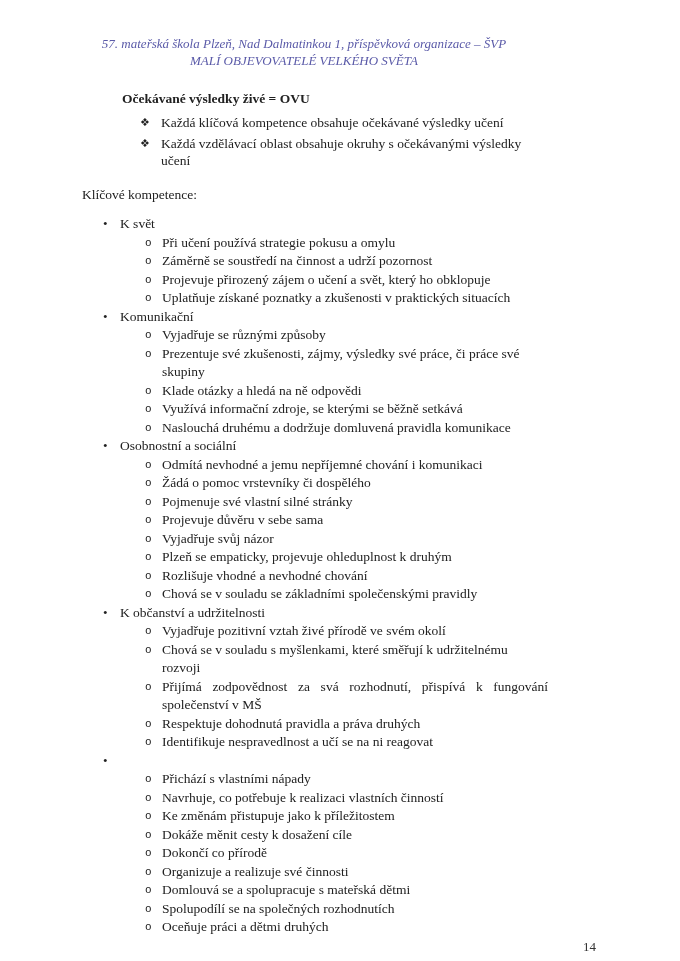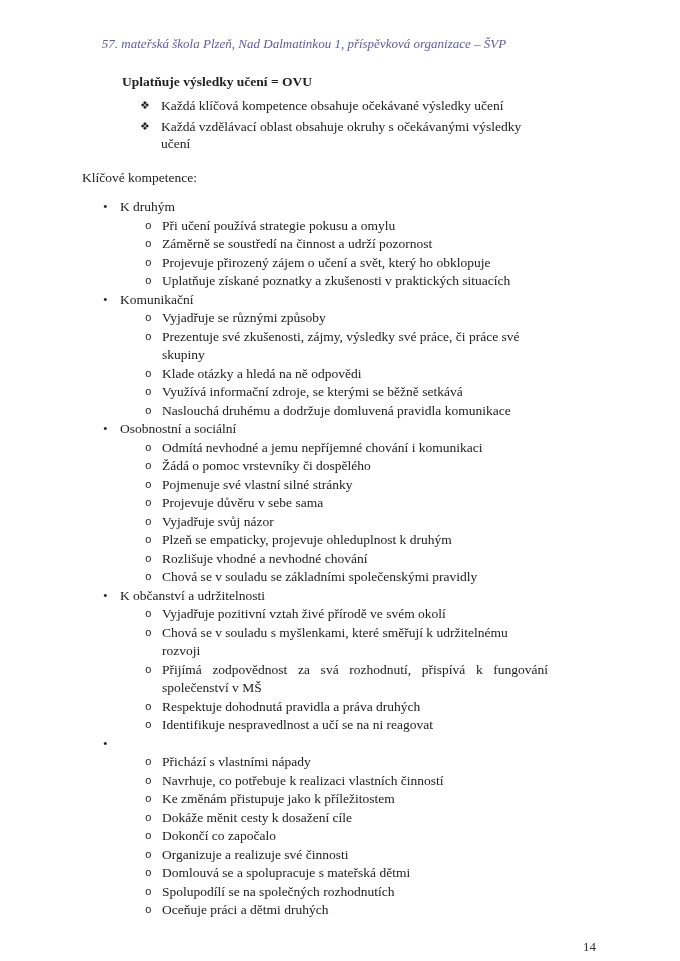--- a/index.html
+++ b/index.html
@@ -96,41 +96,42 @@
     color: #333333;
   }
 </style>
 </head>
 <body>
 
 <div class="page">
 
   <div class="header">
     <div class="header-line">57. mateřská škola Plzeň, Nad Dalmatinkou 1, příspěvková organizace – ŠVP</div>
+    <div class="header-line">MALÍ OBJEVOVATELÉ VELKÉHO SVĚTA</div>
   </div>
 
-  <div class="section-title">Uplatňuje výsledky učení = OVU</div>
+  <div class="section-title">Očekávané výsledky živé = OVU</div>
 
   <div class="intro-list">
       <div class="intro-item">
         <span class="intro-marker row-marker">❖</span>
         <span class="row-text">Každá klíčová kompetence obsahuje očekávané výsledky učení</span>
       </div>
       <div class="intro-item">
         <span class="intro-marker row-marker">❖</span>
         <span class="row-text">Každá vzdělávací oblast obsahuje okruhy s očekávanými výsledky učení</span>
       </div>
     </div>
 
   <div class="list-label">Klíčové kompetence:</div>
 
   <div class="competences">
       <div class="comp-name-row">
         <span class="row-marker">•</span>
-        <span class="row-text">K druhým</span>
+        <span class="row-text">K svět</span>
       </div>
       <div class="comp-item-row">
         <span class="row-marker">o</span>
         <span class="row-text">Při učení používá strategie pokusu a omylu</span>
       </div>
       <div class="comp-item-row">
         <span class="row-marker">o</span>
         <span class="row-text">Záměrně se soustředí na činnost a udrží pozornost</span>
       </div>
       <div class="comp-item-row">
@@ -239,21 +240,21 @@
       <div class="comp-item-row">
         <span class="row-marker">o</span>
         <span class="row-text">Ke změnám přistupuje jako k příležitostem</span>
       </div>
       <div class="comp-item-row">
         <span class="row-marker">o</span>
         <span class="row-text">Dokáže měnit cesty k dosažení cíle</span>
       </div>
       <div class="comp-item-row">
         <span class="row-marker">o</span>
-        <span class="row-text">Dokončí co započalo</span>
+        <span class="row-text">Dokončí co přírodě</span>
       </div>
       <div class="comp-item-row">
         <span class="row-marker">o</span>
         <span class="row-text">Organizuje a realizuje své činnosti</span>
       </div>
       <div class="comp-item-row">
         <span class="row-marker">o</span>
         <span class="row-text">Domlouvá se a spolupracuje s mateřská dětmi</span>
       </div>
       <div class="comp-item-row">

